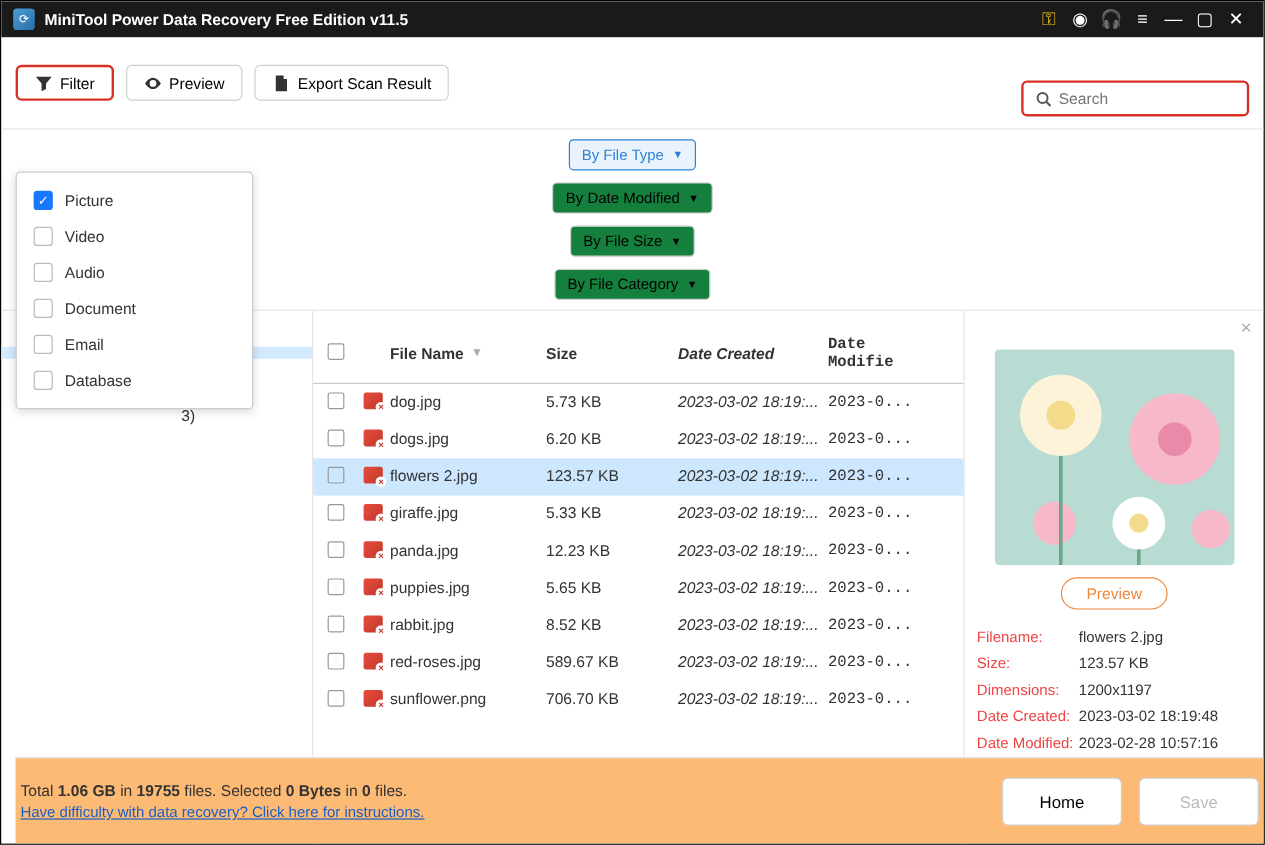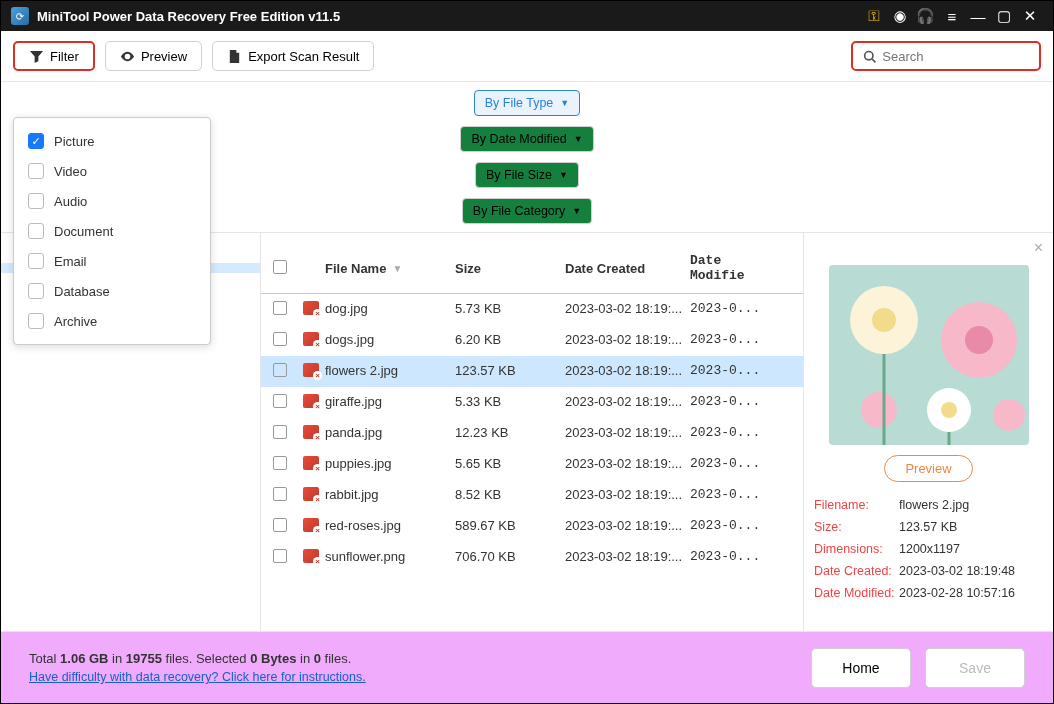--- a/index.html
+++ b/index.html
@@ -8,21 +8,21 @@
 .titlebar { background: #1a1a1a; color: #fff; height: 30px; display: flex; align-items: center; padding: 0 10px; }
 .titlebar .logo { width: 18px; height: 18px; background: linear-gradient(135deg, #4a9fd8, #2b6ca3); border-radius: 3px; margin-right: 8px; display: flex; align-items: center; justify-content: center; font-size: 10px; }
 .titlebar .title { font-size: 13px; font-weight: 600; }
 .titlebar .spacer { flex: 1; }
 .titlebar .titleicon { width: 26px; text-align: center; cursor: pointer; font-size: 15px; }
 .titlebar .key { color: #f5c518; }
 
 .toolbar { display: flex; align-items: center; padding: 10px 12px; gap: 10px; border-bottom: 1px solid #e5e5e5; }
 .btn { display: inline-flex; align-items: center; gap: 6px; padding: 6px 14px; border: 1px solid #d0d0d0; border-radius: 5px; background: #fff; cursor: pointer; font-size: 13px; height: 30px; }
 .btn.highlight { border: 2px solid #d93025; }
-.searchbox { margin-left: auto; display: flex; align-items: center; border: 2px solid #d93025; border-radius: 5px; width: 190px; height: 30px; padding: 0 10px; gap: 6px; }
+.searchbox { margin-left: auto; display: flex; align-items: center; border: 2px solid #d93025; border-radius: 5px; width: 190px; height: 30px; padding: 0 10px; gap: 6px; margin-top: 26px; }
 .searchbox input { border: none; outline: none; width: 100%; font-size: 13px; color: #888; }
 
 .filterbar { display: flex; align-items: center; padding: 8px 12px; gap: 10px; border-bottom: 1px solid #e5e5e5; position: relative; flex-direction: column; }
 .fbtn { display: inline-flex; align-items: center; gap: 4px; padding: 4px 10px; border: 1px solid #d0d0d0; border-radius: 4px; background: #15803d; cursor: pointer; font-size: 12.5px; height: 26px; }
 .fbtn.active { border-color: #2b82d4; color: #2b82d4; background: #eaf3fc; }
 .chev { font-size: 9px; margin-left: 3px;}
 
 .dropdown { position: absolute; top: 35px; left: 12px; width: 198px; background: #fff; border: 1px solid #ccc; border-radius: 4px; box-shadow: 0 2px 8px rgba(0,0,0,.15); padding: 8px 0; z-index: 50; }
 .dropdown .ditem { display: flex; align-items: center; padding: 7px 14px; gap: 10px; cursor: pointer; font-size: 13px; }
 .dropdown .dcheck { width: 16px; height: 16px; border: 1.5px solid #bbb; border-radius: 3px; display: flex; align-items: center; justify-content: center; font-size: 11px; }
@@ -34,36 +34,36 @@
 .leftrow { display: flex; align-items: center; padding: 5px 8px 5px 150px; font-size: 13px; color: #333;}
 .leftrow.sel { background: #d4eaff; }
 .leftrow .cnt { color: #333; }
 
 .centerpane { flex: 1; padding: 10px 0 0 0; position: relative; }
 .thead { display: flex; align-items: center; padding: 10px 12px; border-bottom: 1px solid #ccc; font-weight: 600; color: #333; font-size: 13px;}
 .col-ck { width: 30px; }
 .col-ico { width: 22px; }
 .col-name { width: 130px; display:flex; align-items:center; gap:6px;}
 .col-size { width: 110px; }
-.col-date { width: 125px; }
+.col-date { width: 125px; font-style: italic; }
 .col-mod { width: 80px; font-family: Liberation Mono, monospace; }
 .tbody .trow { display: flex; align-items: flex-start; padding: 7px 12px; font-size: 13px; }
 .tbody .trow.sel { background: #cde7ff; }
 .ckbox { width: 14px; height: 14px; border: 1.5px solid #999; border-radius: 2px; display: inline-block; }
 .fileico { width: 16px; height: 14px; background: linear-gradient(135deg, #e74c3c, #c0392b); border-radius: 2px; display: inline-block; position:relative;}
 .fileico::after{content:"×";position:absolute;right:-3px;bottom:-3px;font-size:8px;background:#fff;color:#c0392b;border-radius:50%;width:9px;height:9px;line-height:9px;text-align:center;font-weight:bold;}
 
 .rightpane { width: 250px; border-left: 1px solid #e5e5e5; padding: 12px 10px; font-size: 12.5px; position: relative;}
 .rightpane .closebtn { position: absolute; top: 6px; right: 10px; font-size: 16px; color: #aaa; cursor: pointer;}
 .thumb { width: 200px; height: 180px; margin: 20px auto 10px auto; border-radius: 4px; overflow:hidden;}
 .prevbtn { display: block; margin: 8px auto 16px auto; border: 1px solid #f0883e; color: #f0883e; background: #fff; border-radius: 14px; padding: 5px 20px; cursor: pointer; font-size: 13px;}
 .meta { display: grid; grid-template-columns: 85px 1fr; row-gap: 8px; font-size: 12.5px;}
 .meta .k { color: #ef4444; }
 
-.footer { position: absolute; bottom: 0; left: 0; right: 0; height: 72px; border-top: 1px solid #e5e5e5; display: flex; align-items: center; padding: 0 28px; background:#f0abfc;}
+.footer { position: absolute; bottom: 0; left: 12px; right: 0; height: 72px; border-top: 1px solid #e5e5e5; display: flex; align-items: center; padding: 0 4px; background:#fdba74;}
 .footer .stats { font-size: 13px; }
 .footer .stats .helplink { color: #1a5fc7; text-decoration: underline; cursor: pointer; display: block; margin-top: 4px; font-size: 12.5px;}
 .footer .actions { margin-left: auto; display: flex; gap: 14px; }
 .bigbtn { width: 100px; height: 40px; border: 1px solid #d0d0d0; border-radius: 5px; background: #fff; font-size: 14px; font-weight: 400; cursor: pointer; }
 .bigbtn.disabled { color: #bbb; }
 
 .icon-svg{width:15px;height:15px;display:inline-block;vertical-align:middle;}
 </style>
 </head>
 <body>
@@ -145,24 +145,20 @@
         <span>Document</span>
       </div>
       <div class="ditem">
         <span class="dcheck "></span>
         <span>Email</span>
       </div>
       <div class="ditem">
         <span class="dcheck "></span>
         <span>Database</span>
       </div>
-      <div class="ditem">
-        <span class="dcheck "></span>
-        <span>Archive</span>
-      </div>
     </div>
 </div>
 
 <div class="body">
   <div class="leftpane" id="leftpane">
       <div class="leftrow sel">
         <span class="cnt"></span>
       </div>
       <div class="leftrow">
         <span class="cnt">7)</span>

